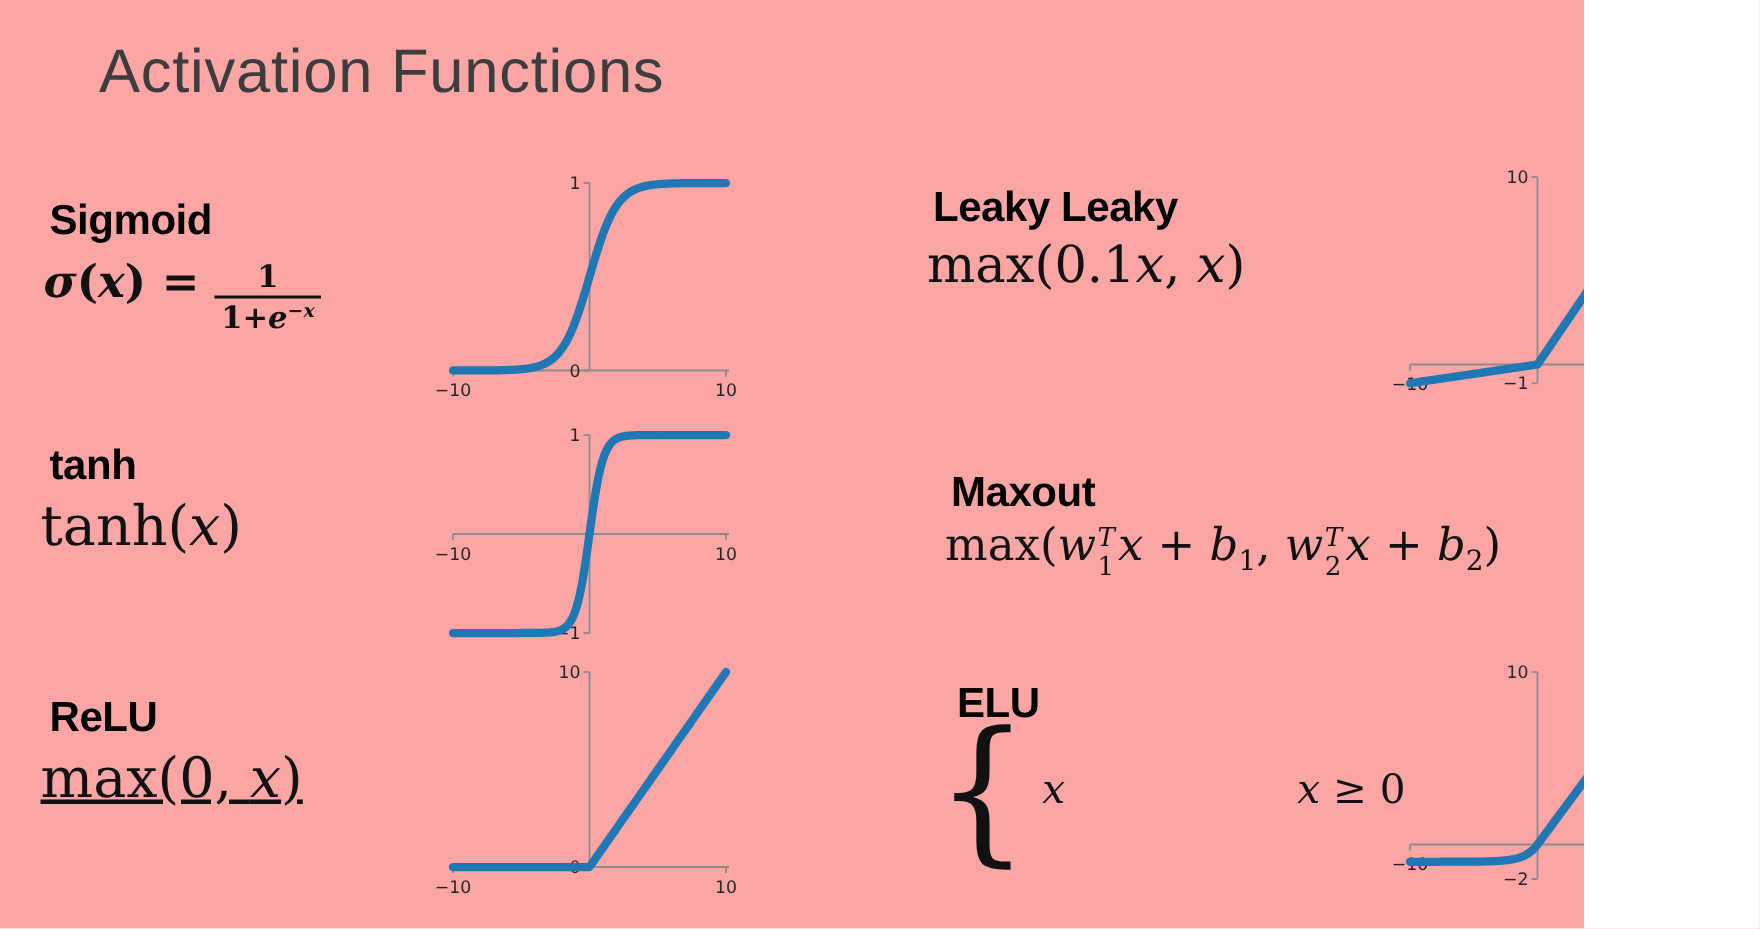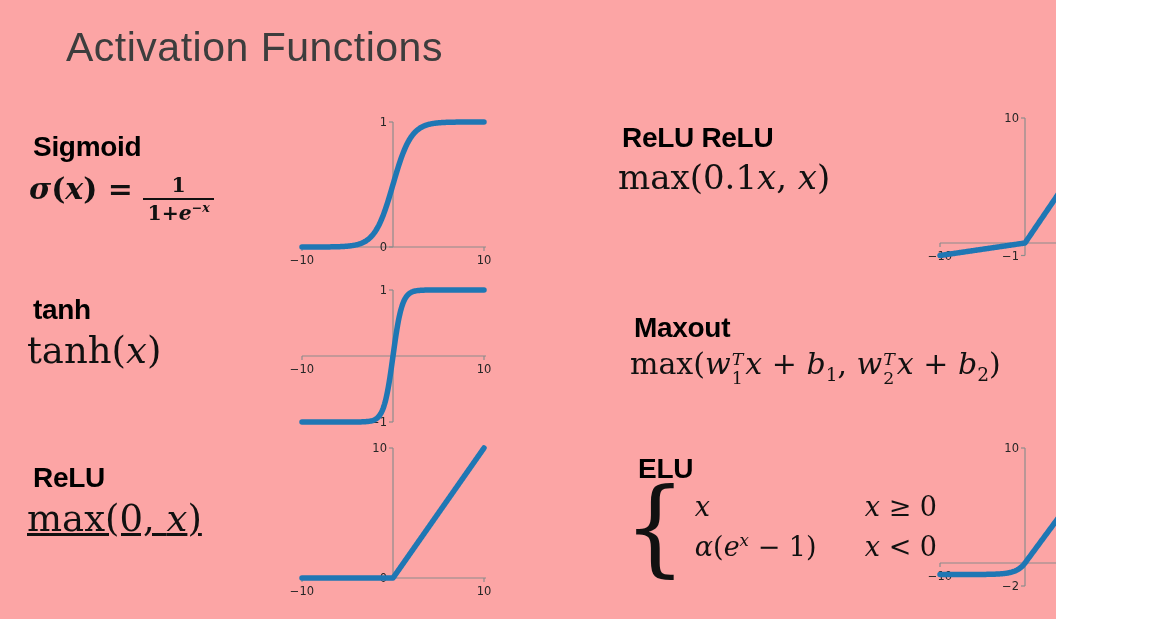--- a/index.html
+++ b/index.html
@@ -89,21 +89,21 @@
       <text x="6" y="155" text-anchor="middle" fill="#262626" font-size="11.5" font-family="&quot;DejaVu Sans&quot;, sans-serif">−10</text>
       <line x1="188" y1="138" x2="188" y2="142" stroke="#8c8c8c" stroke-width="1.2"></line>
       <text x="188" y="155" text-anchor="middle" fill="#262626" font-size="11.5" font-family="&quot;DejaVu Sans&quot;, sans-serif">10</text>
       <line x1="93" y1="138" x2="97" y2="138" stroke="#8c8c8c" stroke-width="1.2"></line>
       <text x="91" y="142" text-anchor="end" fill="#262626" font-size="11.5" font-family="&quot;DejaVu Sans&quot;, sans-serif">0</text>
       <line x1="93" y1="8" x2="97" y2="8" stroke="#8c8c8c" stroke-width="1.2"></line>
       <text x="91" y="12" text-anchor="end" fill="#262626" font-size="11.5" font-family="&quot;DejaVu Sans&quot;, sans-serif">10</text>
       <polyline points="6.00,138.00 6.76,138.00 7.52,138.00 8.28,138.00 9.03,138.00 9.79,138.00 10.55,138.00 11.31,138.00 12.07,138.00 12.82,138.00 13.58,138.00 14.34,138.00 15.10,138.00 15.86,138.00 16.62,138.00 17.38,138.00 18.13,138.00 18.89,138.00 19.65,138.00 20.41,138.00 21.17,138.00 21.92,138.00 22.68,138.00 23.44,138.00 24.20,138.00 24.96,138.00 25.72,138.00 26.48,138.00 27.23,138.00 27.99,138.00 28.75,138.00 29.51,138.00 30.27,138.00 31.03,138.00 31.78,138.00 32.54,138.00 33.30,138.00 34.06,138.00 34.82,138.00 35.58,138.00 36.33,138.00 37.09,138.00 37.85,138.00 38.61,138.00 39.37,138.00 40.13,138.00 40.88,138.00 41.64,138.00 42.40,138.00 43.16,138.00 43.92,138.00 44.67,138.00 45.43,138.00 46.19,138.00 46.95,138.00 47.71,138.00 48.47,138.00 49.23,138.00 49.98,138.00 50.74,138.00 51.50,138.00 52.26,138.00 53.02,138.00 53.77,138.00 54.53,138.00 55.29,138.00 56.05,138.00 56.81,138.00 57.57,138.00 58.32,138.00 59.08,138.00 59.84,138.00 60.60,138.00 61.36,138.00 62.12,138.00 62.88,138.00 63.63,138.00 64.39,138.00 65.15,138.00 65.91,138.00 66.67,138.00 67.43,138.00 68.18,138.00 68.94,138.00 69.70,138.00 70.46,138.00 71.22,138.00 71.97,138.00 72.73,138.00 73.49,138.00 74.25,138.00 75.01,138.00 75.77,138.00 76.53,138.00 77.28,138.00 78.04,138.00 78.80,138.00 79.56,138.00 80.32,138.00 81.08,138.00 81.83,138.00 82.59,138.00 83.35,138.00 84.11,138.00 84.87,138.00 85.63,138.00 86.38,138.00 87.14,138.00 87.90,138.00 88.66,138.00 89.42,138.00 90.17,138.00 90.93,138.00 91.69,138.00 92.45,138.00 93.21,138.00 93.97,138.00 94.72,138.00 95.48,138.00 96.24,138.00 97.00,138.00 97.76,136.92 98.52,135.83 99.27,134.75 100.03,133.67 100.79,132.58 101.55,131.50 102.31,130.42 103.07,129.33 103.83,128.25 104.58,127.17 105.34,126.08 106.10,125.00 106.86,123.92 107.62,122.83 108.38,121.75 109.13,120.67 109.89,119.58 110.65,118.50 111.41,117.42 112.17,116.33 112.92,115.25 113.68,114.17 114.44,113.08 115.20,112.00 115.96,110.92 116.72,109.83 117.48,108.75 118.23,107.67 118.99,106.58 119.75,105.50 120.51,104.42 121.27,103.33 122.02,102.25 122.78,101.17 123.54,100.08 124.30,99.00 125.06,97.92 125.82,96.83 126.58,95.75 127.33,94.67 128.09,93.58 128.85,92.50 129.61,91.42 130.37,90.33 131.13,89.25 131.88,88.17 132.64,87.08 133.40,86.00 134.16,84.92 134.92,83.83 135.68,82.75 136.43,81.67 137.19,80.58 137.95,79.50 138.71,78.42 139.47,77.33 140.22,76.25 140.98,75.17 141.74,74.08 142.50,73.00 143.26,71.92 144.02,70.83 144.78,69.75 145.53,68.67 146.29,67.58 147.05,66.50 147.81,65.42 148.57,64.33 149.32,63.25 150.08,62.17 150.84,61.08 151.60,60.00 152.36,58.92 153.12,57.83 153.88,56.75 154.63,55.67 155.39,54.58 156.15,53.50 156.91,52.42 157.67,51.33 158.43,50.25 159.18,49.17 159.94,48.08 160.70,47.00 161.46,45.92 162.22,44.83 162.97,43.75 163.73,42.67 164.49,41.58 165.25,40.50 166.01,39.42 166.77,38.33 167.53,37.25 168.28,36.17 169.04,35.08 169.80,34.00 170.56,32.92 171.32,31.83 172.07,30.75 172.83,29.67 173.59,28.58 174.35,27.50 175.11,26.42 175.87,25.33 176.63,24.25 177.38,23.17 178.14,22.08 178.90,21.00 179.66,19.92 180.42,18.83 181.18,17.75 181.93,16.67 182.69,15.58 183.45,14.50 184.21,13.42 184.97,12.33 185.72,11.25 186.48,10.17 187.24,9.08 188.00,8.00" fill="none" stroke="#1f77b4" stroke-width="5.5" stroke-linecap="round" stroke-linejoin="round"></polyline>
     </svg>
 
-  <div class="fn-name" style="left:622px; top:122px;">ReLU ReLU</div>
+  <div class="fn-name" style="left:622px; top:122px;">Leaky Leaky</div>
   <div class="formula" style="left:618px; top:158px; font-size:34px;">max(0.1<i>x</i>, <i>x</i>)</div>
   <svg class="plot" style="left:930px; top:105px;" width="245" height="168">
       <line x1="10" y1="138" x2="182" y2="138" stroke="#8c8c8c" stroke-width="1.2"></line>
       <line x1="95" y1="150.5" x2="95" y2="13" stroke="#8c8c8c" stroke-width="1.2"></line>
       <line x1="10" y1="138" x2="10" y2="142" stroke="#8c8c8c" stroke-width="1.2"></line>
       <text x="10" y="155" text-anchor="middle" fill="#262626" font-size="11.5" font-family="&quot;DejaVu Sans&quot;, sans-serif">−10</text>
       <line x1="180" y1="138" x2="180" y2="142" stroke="#8c8c8c" stroke-width="1.2"></line>
       <text x="180" y="155" text-anchor="middle" fill="#262626" font-size="11.5" font-family="&quot;DejaVu Sans&quot;, sans-serif">10</text>
       <line x1="91" y1="150.5" x2="95" y2="150.5" stroke="#8c8c8c" stroke-width="1.2"></line>
       <text x="89" y="154.5" text-anchor="end" fill="#262626" font-size="11.5" font-family="&quot;DejaVu Sans&quot;, sans-serif">−1</text>
@@ -117,24 +117,20 @@
 
   <div class="fn-name" style="left:638px; top:453px;">ELU</div>
   <div class="formula" style="left:624px; top:486px; font-size:27px;">
       <span class="elu-wrap">
         <span class="brace">{</span>
         <span class="cases">
           <span class="crow">
             <span class="cexpr"><i>x</i></span>
             <span class="ccond"><i>x</i> ≥ 0</span>
           </span>
-          <span class="crow">
-            <span class="cexpr"><i>α</i>(<i>e</i><sup><i>x</i></sup> − 1)</span>
-            <span class="ccond"><i>x</i> &lt; 0</span>
-          </span>
         </span>
       </span>
     </div>
   <svg class="plot" style="left:930px; top:435px;" width="245" height="176">
       <line x1="10" y1="128" x2="182" y2="128" stroke="#8c8c8c" stroke-width="1.2"></line>
       <line x1="95" y1="151" x2="95" y2="13" stroke="#8c8c8c" stroke-width="1.2"></line>
       <line x1="10" y1="128" x2="10" y2="132" stroke="#8c8c8c" stroke-width="1.2"></line>
       <text x="10" y="145" text-anchor="middle" fill="#262626" font-size="11.5" font-family="&quot;DejaVu Sans&quot;, sans-serif">−10</text>
       <line x1="180" y1="128" x2="180" y2="132" stroke="#8c8c8c" stroke-width="1.2"></line>
       <text x="180" y="145" text-anchor="middle" fill="#262626" font-size="11.5" font-family="&quot;DejaVu Sans&quot;, sans-serif">10</text>

